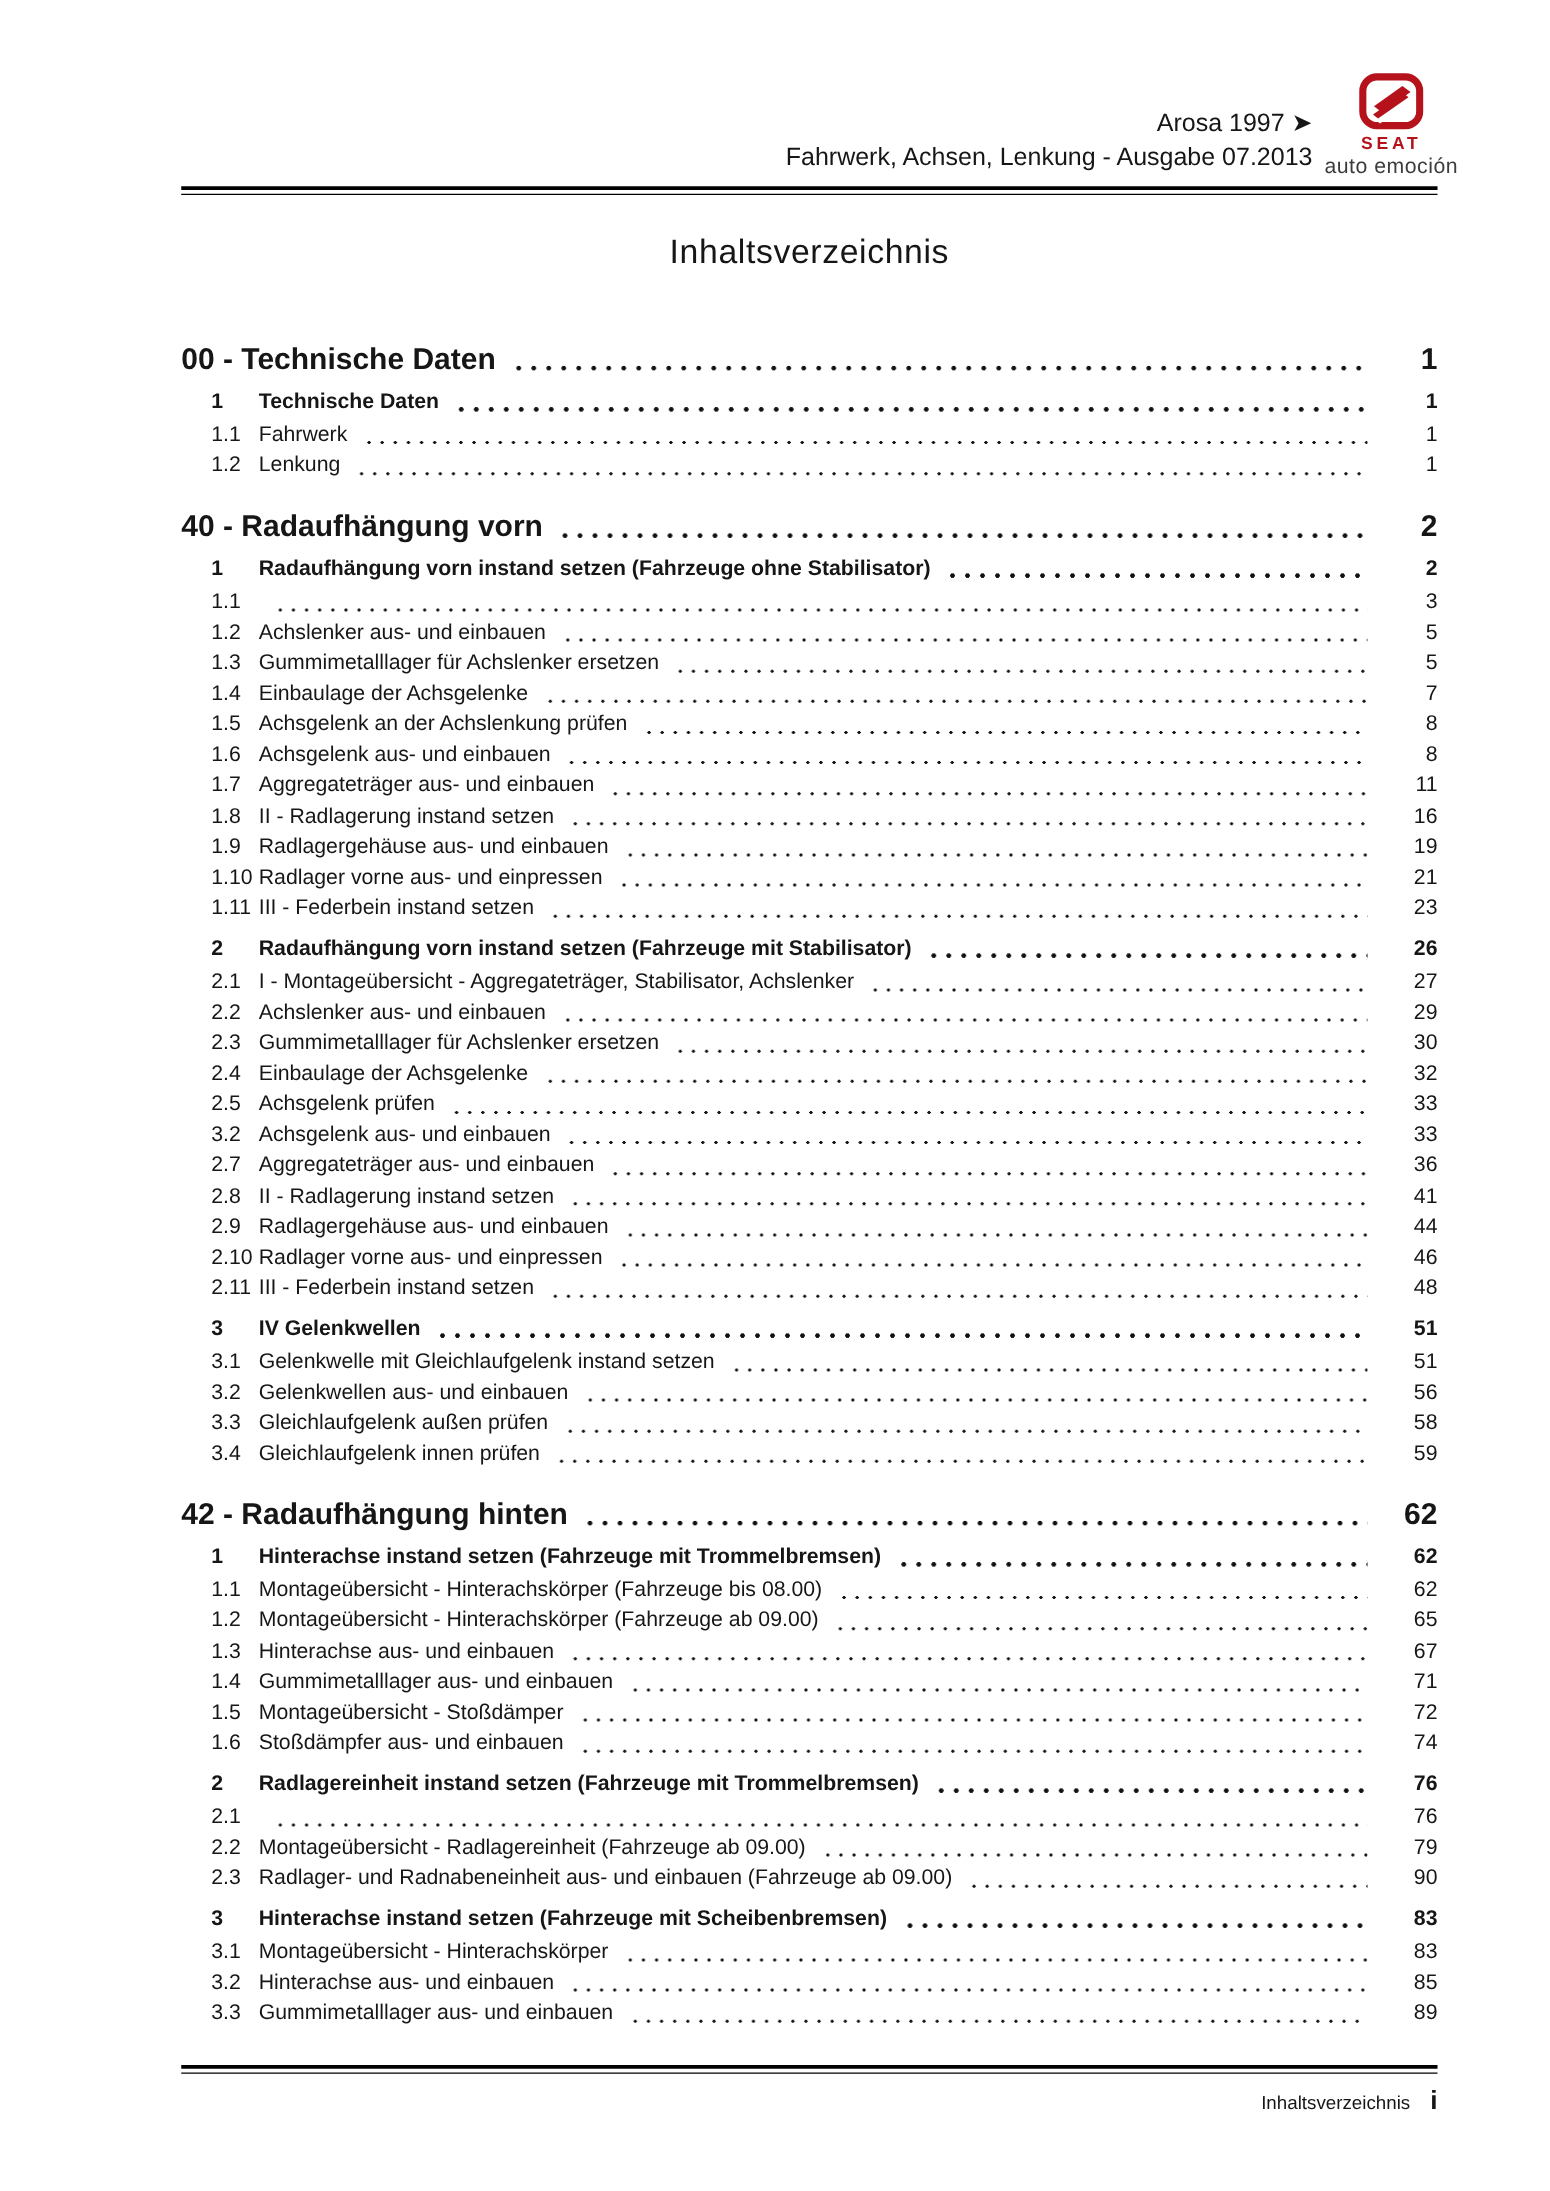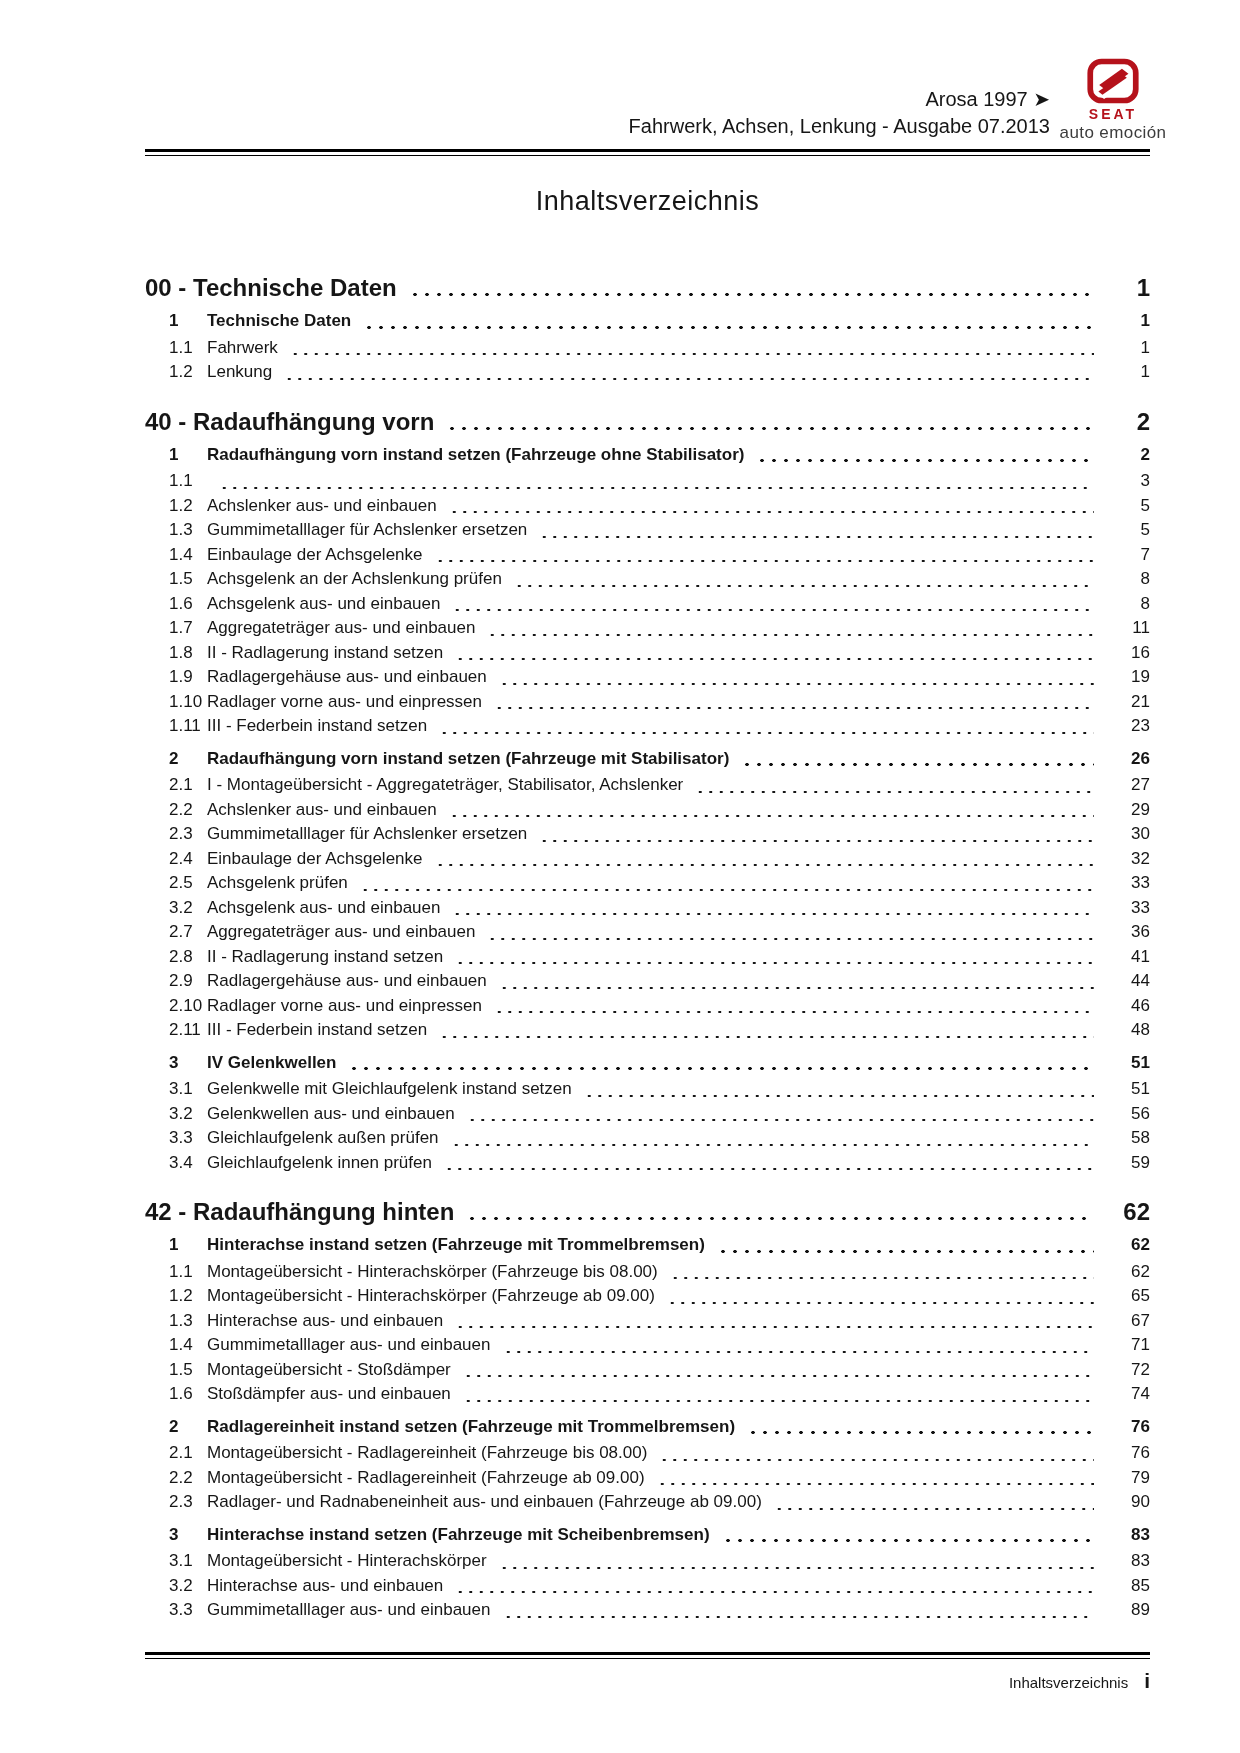--- a/index.html
+++ b/index.html
@@ -317,21 +317,20 @@
         <span class="pg">74</span>
       </div>
       <div class="toc-entry bold">
         <span class="num">2</span>
         <span class="etitle">Radlagereinheit instand setzen (Fahrzeuge mit Trommelbremsen)</span>
         <span class="dots big"></span>
         <span class="pg">76</span>
       </div>
       <div class="toc-entry">
         <span class="num">2.1</span>
-        <span class="etitle">Montageübersicht - Radlagereinheit (Fahrzeuge bis 08.00)</span>
         <span class="dots"></span>
         <span class="pg">76</span>
       </div>
       <div class="toc-entry">
         <span class="num">2.2</span>
         <span class="etitle">Montageübersicht - Radlagereinheit (Fahrzeuge ab 09.00)</span>
         <span class="dots"></span>
         <span class="pg">79</span>
       </div>
       <div class="toc-entry">

